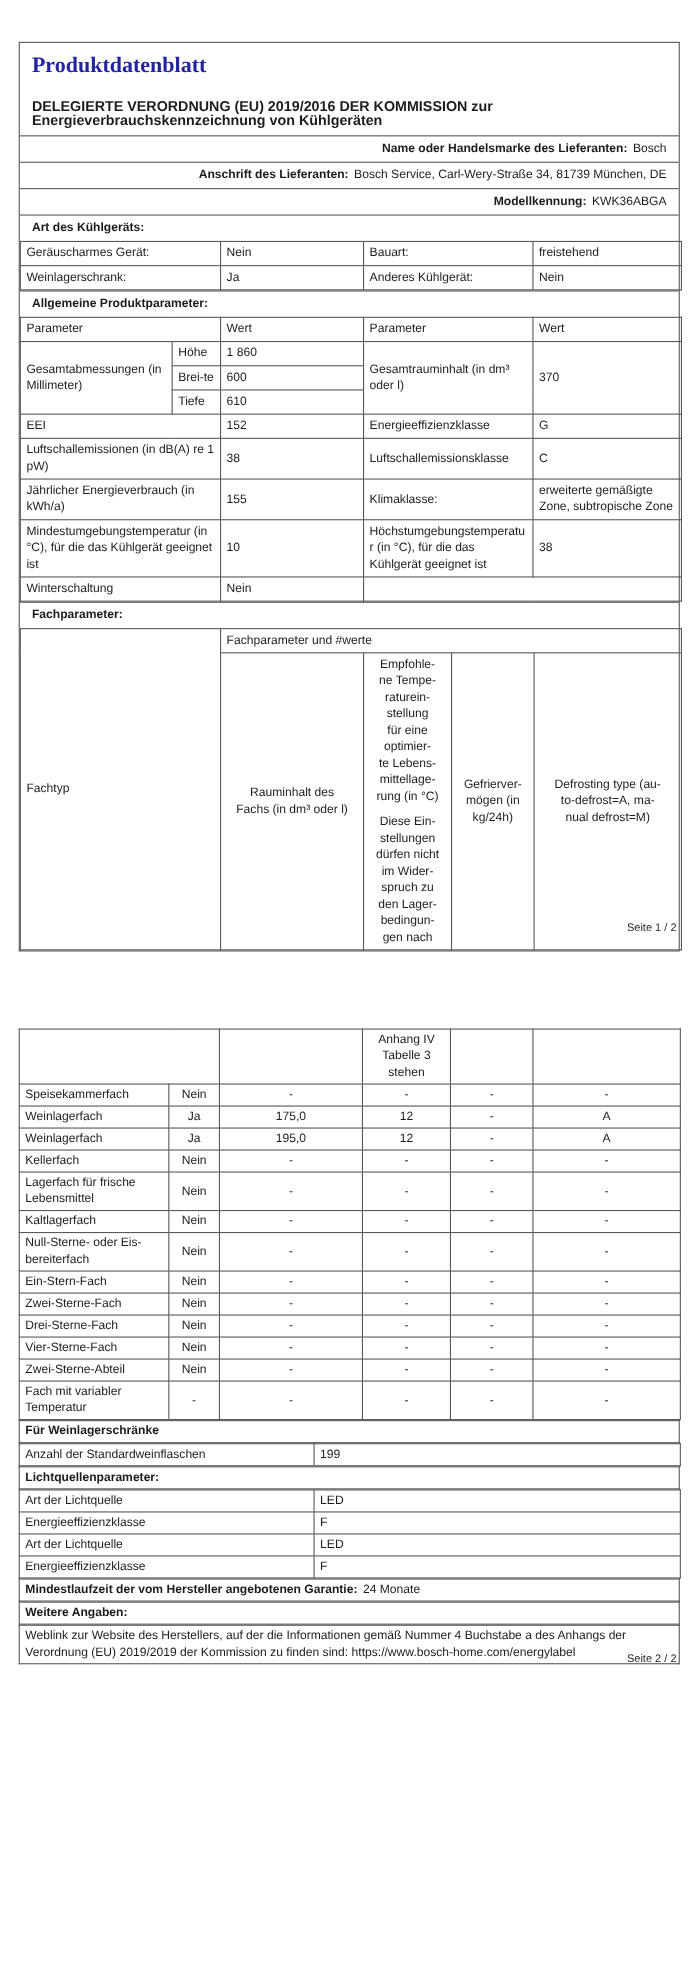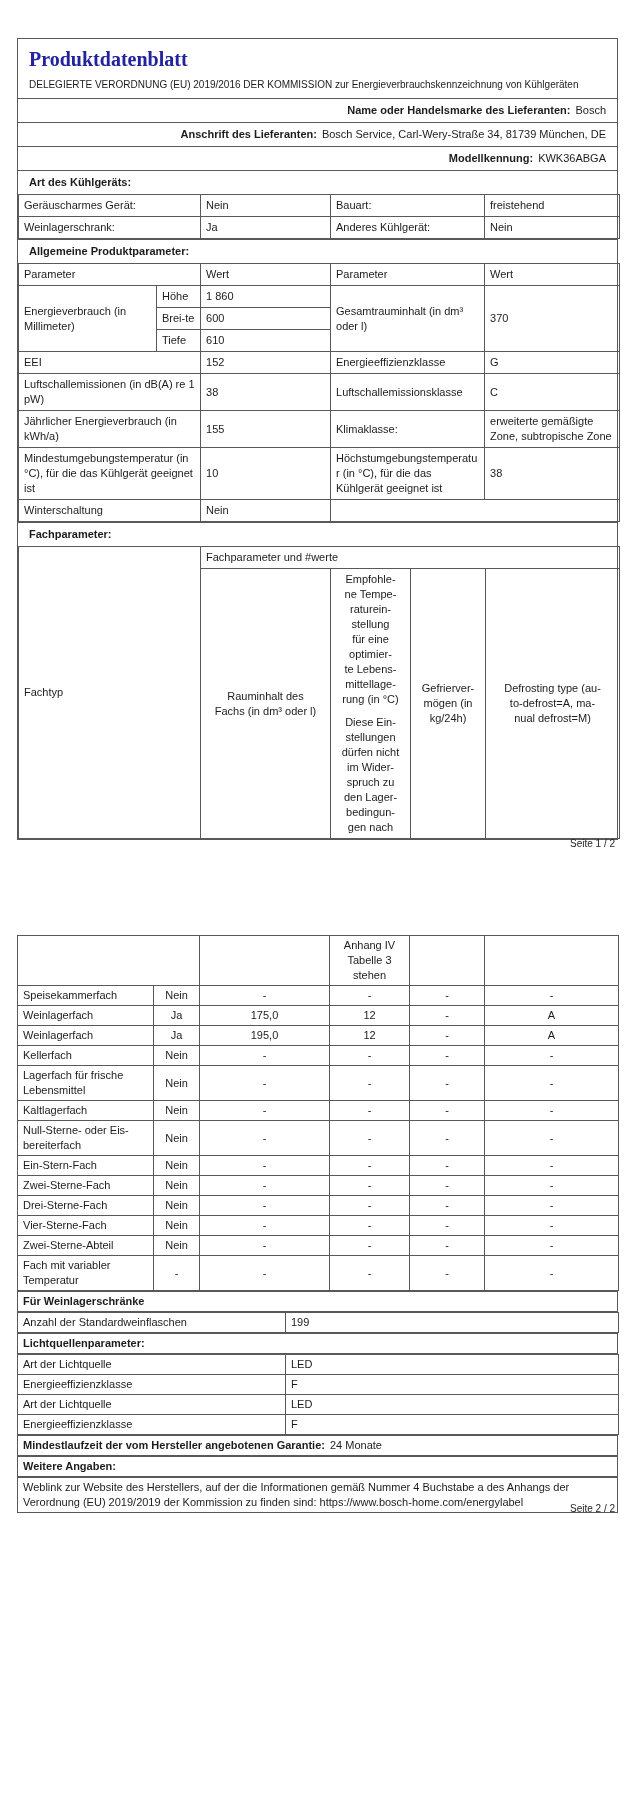--- a/index.html
+++ b/index.html
@@ -7,21 +7,21 @@
   html,body { margin:0; padding:0; }
   body {
     width:636px; height:1800px; position:relative; background:#ffffff;
     font-family:"Liberation Sans", sans-serif; font-size:11px; color:var(--text);
   }
   .page { position:absolute; left:17px; width:601px; background:#fff; }
   .p1 { top:38px; border:1px solid var(--border); }
   .p2 { top:935px; }
   .titleblock { padding:5px 11px 3px 11px; }
   h1 { margin:0 0 3px 0; font-size:20px; line-height:30px; font-weight:bold; color:var(--title-color);font-family:Liberation Serif, serif; }
-  .reg { margin:4px 0 4px 0; font-size:10px; line-height:13px; }
+  .reg { margin:16px 0 4px 0; font-size:13px; line-height:13px;font-weight:bold; }
   .kvrow { border-top:1px solid var(--border); padding:4px 11px; line-height:15px;text-align:right; }
   .b { font-weight:bold; }
   .val { margin-left:5px; }
   table { width:100%; border-collapse:collapse; table-layout:fixed; }
   td {
     border:1px solid var(--border); padding:3px 5px; line-height:15px;
     vertical-align:middle; overflow-wrap:break-word; hyphens:auto; -webkit-hyphens:auto;
   }
   .sectionrow { border-top:1px solid var(--border); padding:4px 11px; font-weight:bold; line-height:15px; }
   .pre { white-space:pre-line; }
@@ -99,21 +99,21 @@
         <col style="width:135px">
       </colgroup>
     <tbody>
       <tr>
         <td colspan="2">Parameter</td>
         <td>Wert</td>
         <td>Parameter</td>
         <td>Wert</td>
       </tr>
       <tr>
-        <td rowspan="3">Energieverbrauch (in Millimeter)</td>
+        <td rowspan="3">Gesamtabmessungen (in Millimeter)</td>
         <td>Höhe</td>
         <td>1 860</td>
         <td rowspan="3">Gesamtrauminhalt (in dm³ oder l)</td>
         <td rowspan="3">370</td>
       </tr>
       <tr>
         <td>Brei-te</td>
         <td>600</td>
       </tr>
       <tr>

